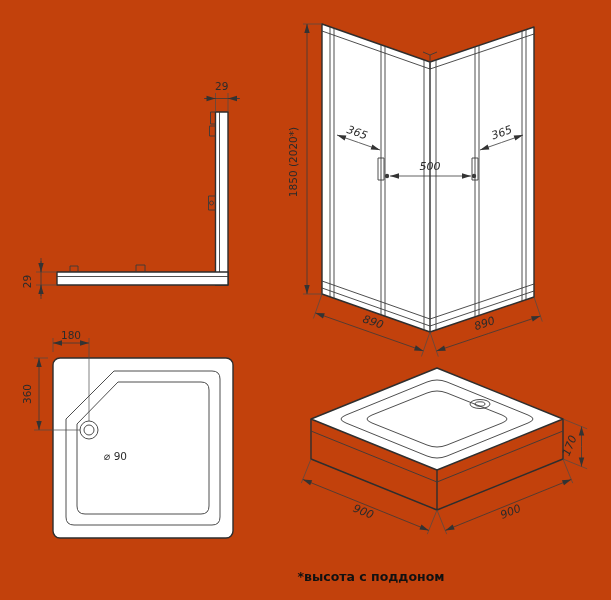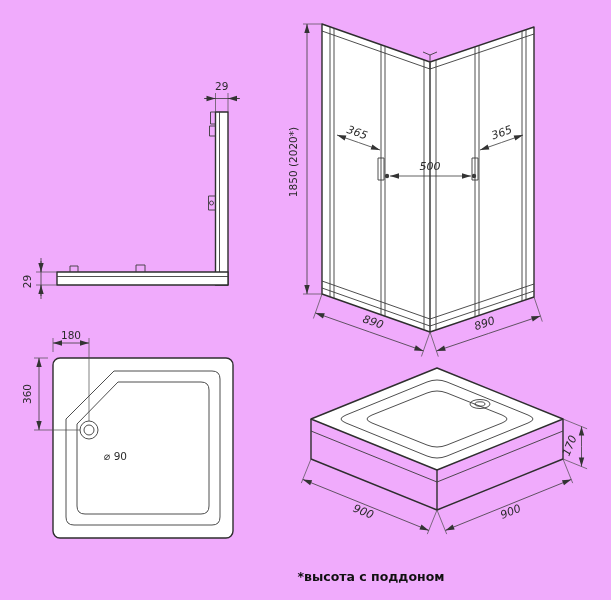--- a/index.html
+++ b/index.html
@@ -1,19 +1,19 @@
 <!DOCTYPE html>
 <html><head>
 <meta charset="utf-8">
 <style>
   html,body{margin:0;padding:0;background:#fff;}
   .canvas{
     position:relative;
     width:611px;height:600px;
-    background:#f0abfc;
+    background:#c2410c;
     font-family:"DejaVu Sans", sans-serif;
     overflow:hidden;
   }
   svg{display:block;}
   .outline{stroke:#2e2e2e;stroke-width:1.4;fill:none;stroke-linejoin:round;}
   .outline-f{stroke:#2e2e2e;stroke-width:1.4;fill:#ffffff;stroke-linejoin:round;}
   .thin{stroke:#3a3a3a;stroke-width:0.9;fill:none;stroke-linejoin:round;}
   .ext{stroke:#4a4a4a;stroke-width:0.7;fill:none;}
   .dim{stroke:#3a3a3a;stroke-width:0.8;fill:none;}
   .knob{fill:#3a3a3a;stroke:none;}

